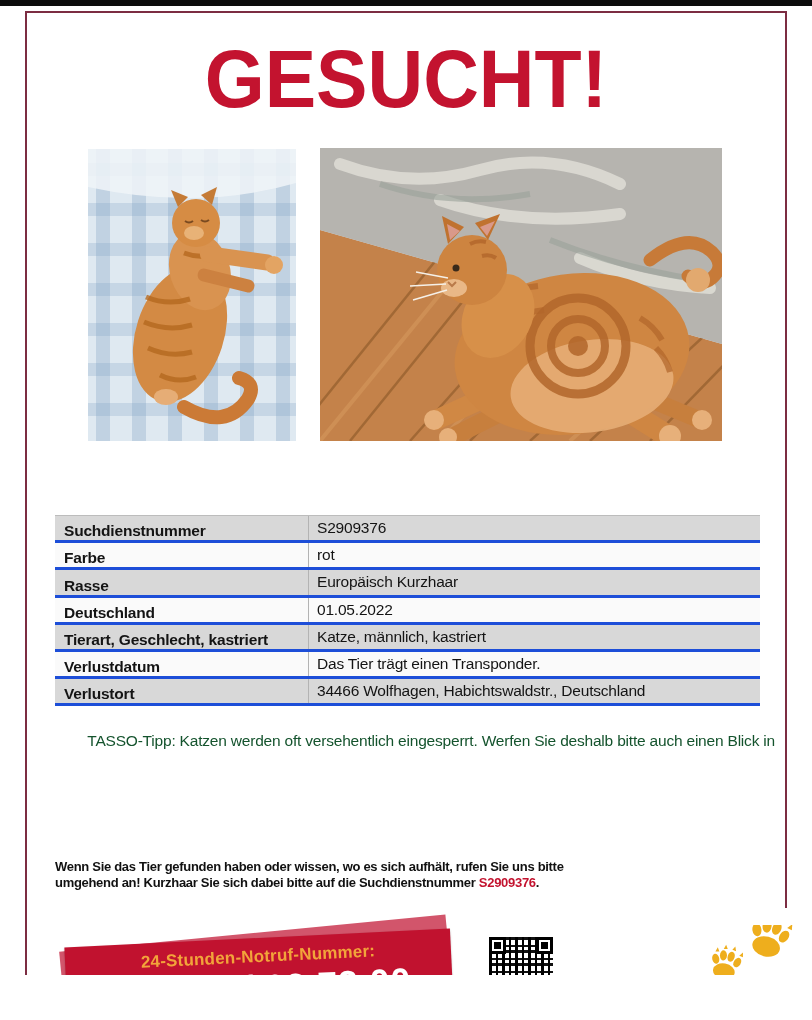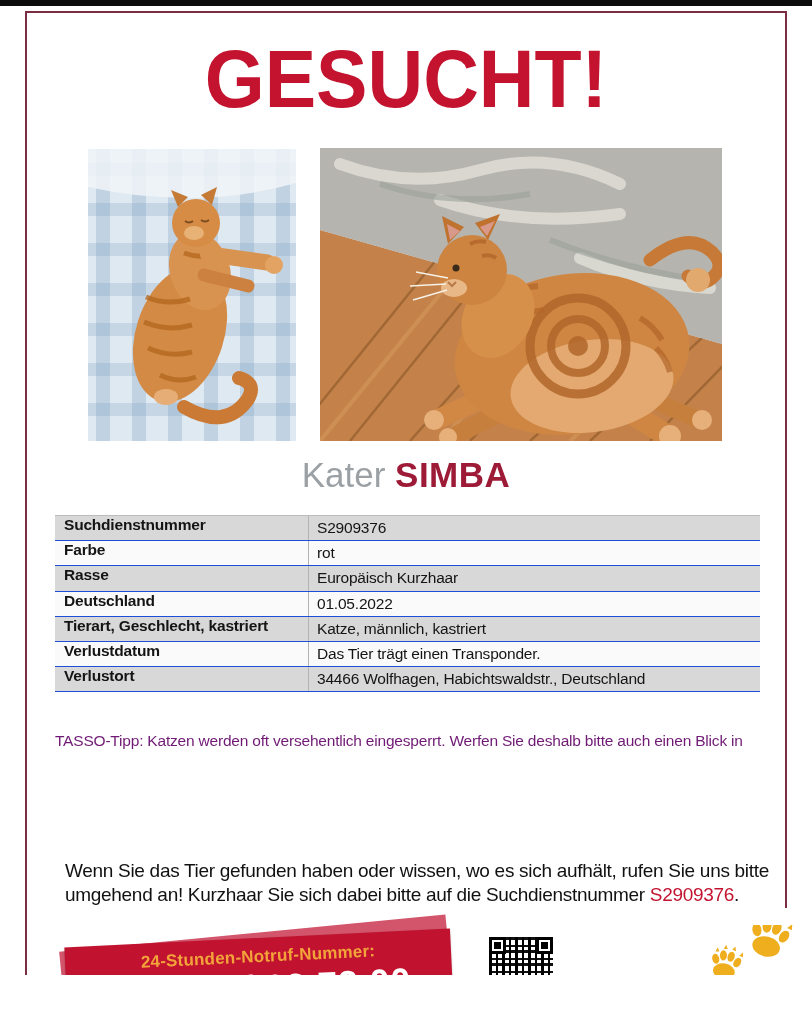--- a/index.html
+++ b/index.html
@@ -19,34 +19,34 @@
   .photo-left{left:88px;top:149px;width:208px;height:292px;}
   .photo-right{left:320px;top:148px;width:402px;height:293px;}
   .photo svg{display:block;width:100%;height:100%;}
 
   .petname{position:absolute;left:25px;top:456px;width:762px;text-align:center;
            font-size:35px;line-height:1.1;}
   .petname .prefix{color:#9aa0a4;font-weight:400;}
   .petname .name{color:#9d1b37;font-weight:700;letter-spacing:.5px;}
 
   .dtable{position:absolute;left:55px;top:515px;width:705px;border-top:1px solid #bcbcbc;}
-  .drow{display:flex;height:24.2px;align-items:flex-start;border-bottom:1px solid #1d4ed8;
+  .drow{display:flex;height:24.2px;align-items:flex-end;border-bottom:3px solid #1d4ed8;
         font-size:15.5px;color:#141414;letter-spacing:-0.2px;}
   .drow:nth-child(odd){background:#d8d8d8;}
   .drow:nth-child(even){background:#fafafa;}
   .dlabel{width:244px;padding-left:9px;font-weight:700;flex:none;}
   .dvalue{flex:1;padding-left:8px;border-left:1px solid #b3b3b3;height:100%;
           display:flex;align-items:center;}
 
-  .tip{position:absolute;left:55px;top:731px;width:720px;font-size:15.5px;color:#701a75;
-       line-height:1.28;letter-spacing:-0.2px;}
+  .tip{position:absolute;left:55px;top:731px;width:720px;font-size:15.5px;color:#14532d;
+       line-height:1.28;letter-spacing:-0.2px;text-align:right;}
   .tip span{display:block;white-space:nowrap;}
 
-  .appeal{position:absolute;left:55px;top:859px;width:725px;font-size:19px;font-weight:400;
-          color:#111;line-height:1.26;letter-spacing:-0.3px;margin-left:10px;}
+  .appeal{position:absolute;left:55px;top:859px;width:725px;font-size:13px;font-weight:700;
+          color:#111;line-height:1.26;letter-spacing:-0.3px;}
   .appeal .aline{display:block;white-space:nowrap;}
   .appeal .red{color:#c3132f;}
 
   .banner-back{position:absolute;left:62px;top:933px;width:388px;height:78px;
                background:#d2556b;transform:rotate(-5.5deg);}
   .banner{position:absolute;left:66px;top:938px;width:386px;height:77px;background:#c1122f;
           transform:rotate(-2.8deg);text-align:center;box-shadow:0 1px 2px rgba(0,0,0,.25);}
   .banner .hl-label{display:block;margin-top:9px;font-size:17px;font-weight:700;color:#f2a43a;
                     letter-spacing:.2px;}
   .banner .hl-number{display:block;margin-top:1px;font-size:37px;font-weight:700;color:#ffffff;
@@ -192,25 +192,20 @@
       <ellipse cx="134" cy="140" rx="13" ry="9" fill="#e9b887"></ellipse>
       <path d="M128,134 l4,4 l4,-4" stroke="#b97a4a" stroke-width="2" fill="none"></path>
       <g stroke="#f5f0e8" stroke-width="1.5">
         <path d="M126,136 l-36,2"></path>
           <path d="M127,142 l-34,10"></path>
           <path d="M128,130 l-32,-6"></path>
       </g>
     </svg>
   </div>
 
-  <div class="petname">
-    <span class="prefix">Kater</span>
-    <span> </span>
-    <span class="name">SIMBA</span>
-  </div>
 
   <div class="dtable">
     <div class="drow">
       <div class="dlabel">Suchdienstnummer</div>
       <div class="dvalue">S2909376</div>
     </div>
     <div class="drow">
       <div class="dlabel">Farbe</div>
       <div class="dvalue">rot</div>
     </div>

